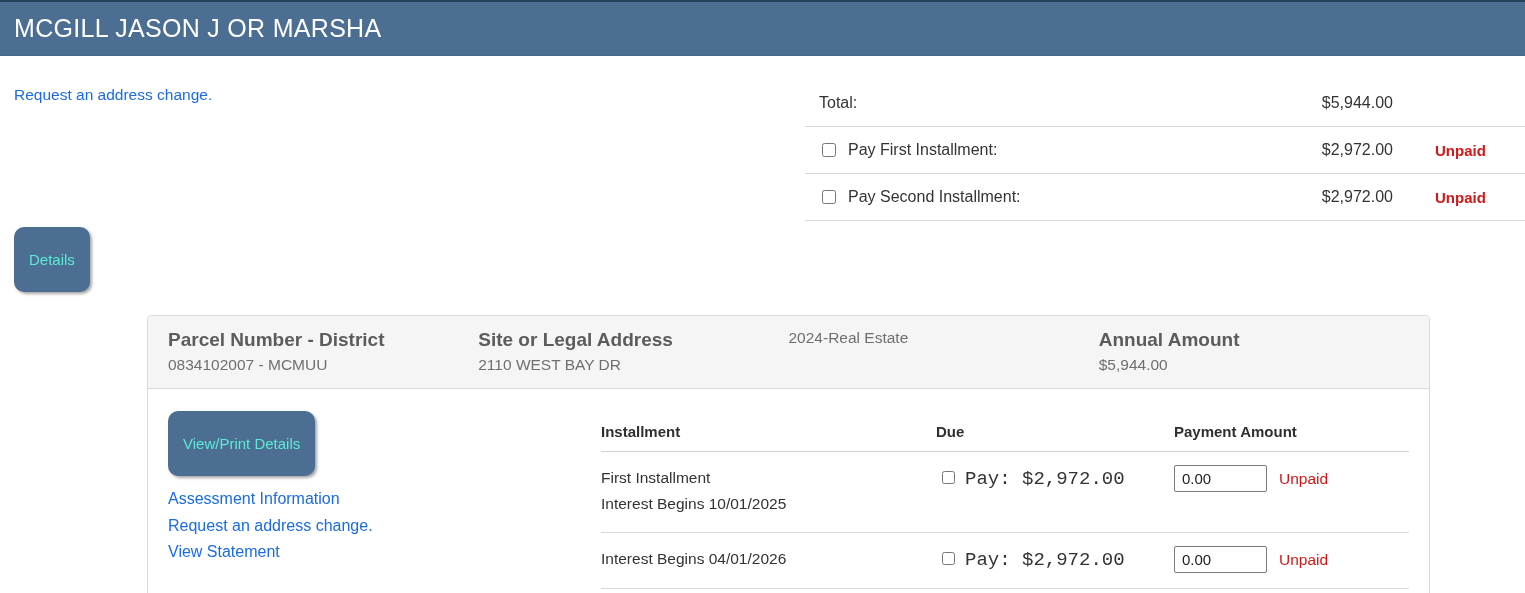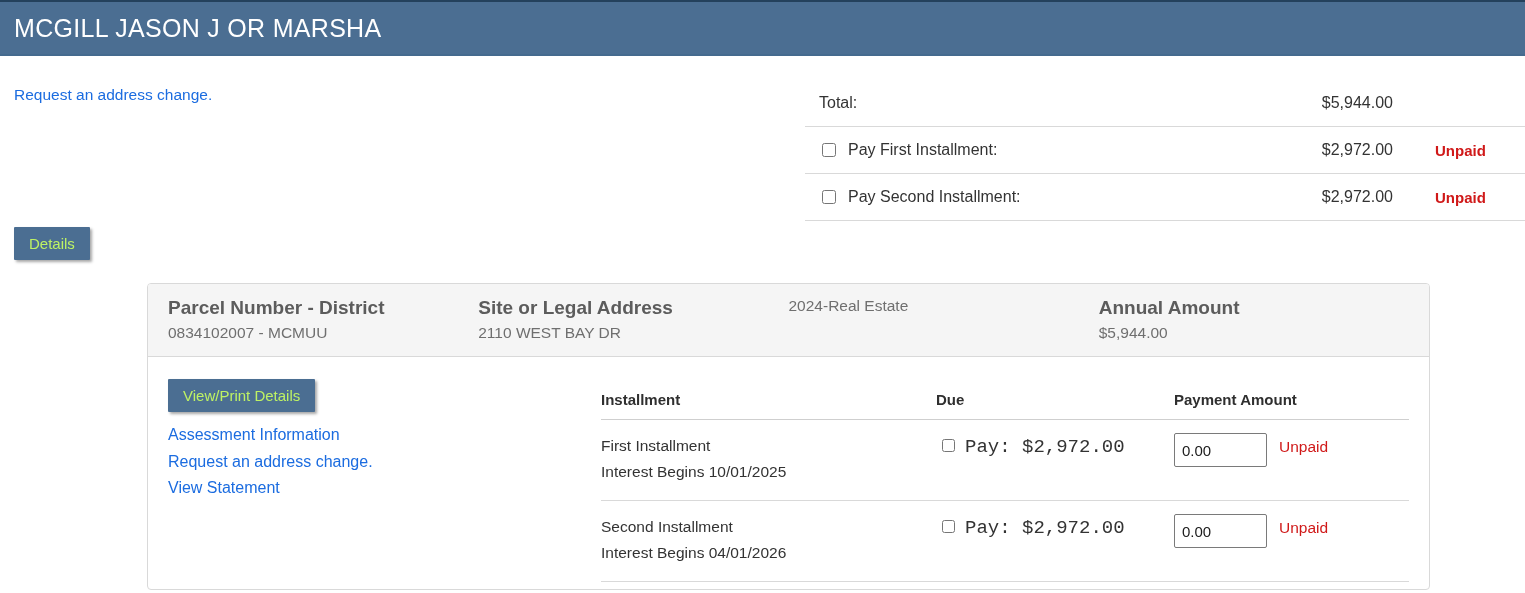--- a/index.html
+++ b/index.html
@@ -42,23 +42,23 @@
     display:flex;align-items:center;height:47px;
     border-bottom:1px solid var(--border);
   }
   .summary-row.total{border-bottom:1px solid var(--border);}
   .summary-row .lbl{flex:1;display:flex;align-items:center;padding-left:13px;}
   .summary-row .lbl input{margin:0 12px 0 4px;width:14px;height:14px;}
   .summary-row .amt{width:130px;text-align:right;}
   .summary-row .status{width:132px;padding-left:42px;font-weight:bold;color:var(--red);font-size:15px;}
   
   .btn{
-    display:inline-block;background:var(--accent);color:#bef264;
+    display:inline-block;background:var(--accent);color:#5eead4;
     border:none;font-size:15px;font-family:inherit;
-    padding:8px 15px;cursor:pointer;border-radius:1px;
+    padding:24px 15px;cursor:pointer;border-radius:10px;
     box-shadow:2px 2px 3px rgba(0,0,0,0.35);
   }
   .details-btn{margin:6px 0 0 14px;}
   
   .panel{
     margin:23px 0 0 147px;width:1283px;height:307px;
     border:1px solid var(--border);border-radius:4px;
     background:#ffffff;overflow:hidden;
   }
   .panel-head{
@@ -86,21 +86,21 @@
   .t-row{
     display:grid;grid-template-columns:335px 238px 1fr;
     padding:13px 0 15px 0;border-bottom:1px solid var(--border);
   }
   .t-row .name div{font-size:15.5px;line-height:26px;}
   .t-row .due{display:flex;align-items:flex-start;padding-top:3px;}
   .t-row .due input{margin:3px 10px 0 6px;width:13px;height:13px;}
   .t-row .due span{font-size:19px;font-family:Liberation Mono, monospace;}
   .t-row .pay{display:flex;align-items:flex-start;}
   .t-row .pay input[type=text]{
-    width:93px;height:34px;border:1px solid #7a7a7a;border-radius:2px;
+    width:93px;height:27px;border:1px solid #7a7a7a;border-radius:2px;
     font-size:15px;font-family:inherit;padding:2px 7px;color:#1b1b1b;
   }
   .t-row .pay .status{color:var(--red);font-size:15.5px;margin:5px 0 0 12px;}
 </style>
 </head>
 <body>
 
 
 
 
@@ -191,21 +191,20 @@
           <span>Pay: $2,972.00</span>
         </div>
         <div class="pay">
           <input type="text" value="0.00" style="">
           <span class="status">Unpaid</span>
         </div>
       </div>
 
       <div class="t-row">
         <div class="name">
-          <div>Second Installment</div>
           <div>Interest Begins 04/01/2026</div>
         </div>
         <div class="due">
           <input type="checkbox" style="">
           <span>Pay: $2,972.00</span>
         </div>
         <div class="pay">
           <input type="text" value="0.00" style="">
           <span class="status">Unpaid</span>
         </div>

